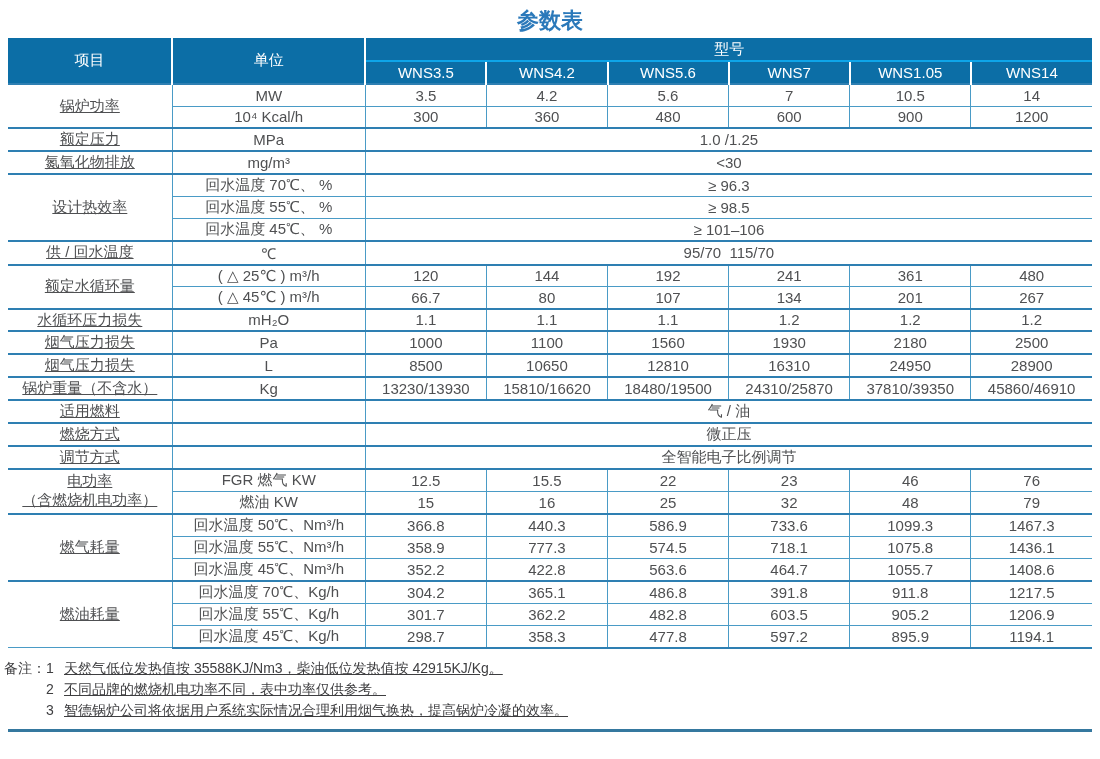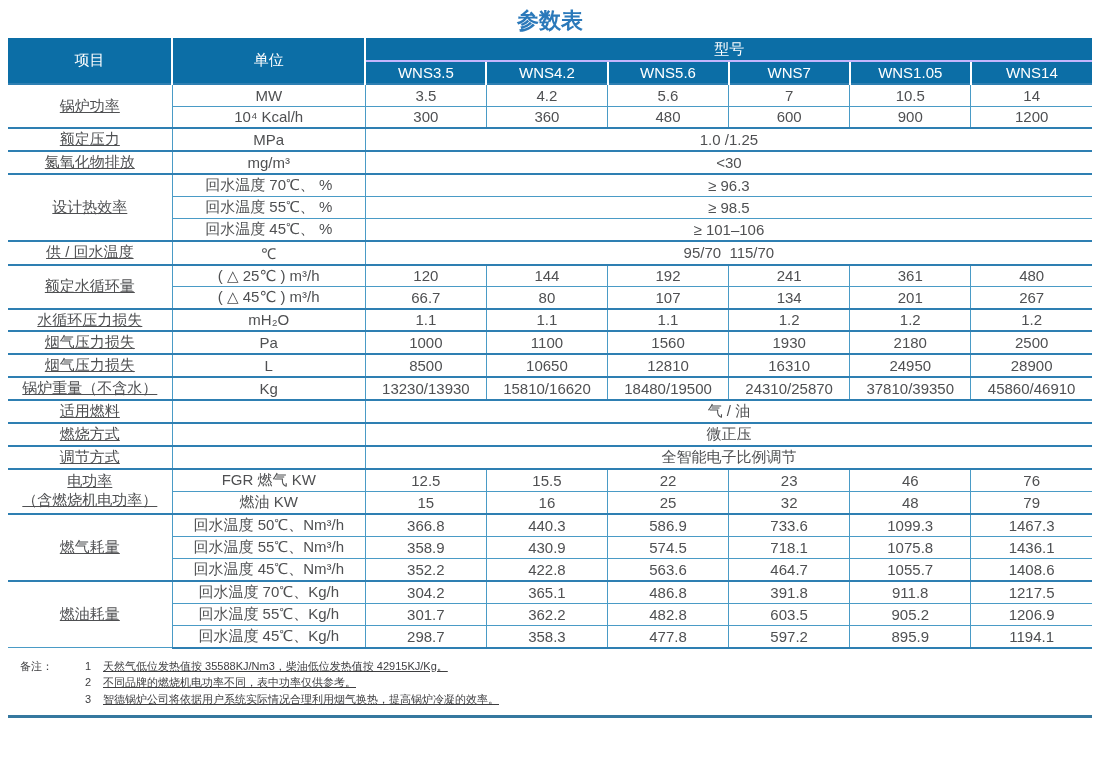--- a/index.html
+++ b/index.html
@@ -30,21 +30,21 @@
   thead th {
     background: #0c6ea6;
     color: #ffffff;
     font-weight: normal;
     font-size: 15px;
     border: none;
     border-right: 2px solid #ffffff;
     height: 23px;
     padding: 1px 2px;
   }
-  thead th.th-model-group { border-right: none; border-bottom: 2px solid #c4b5fd; }
+  thead th.th-model-group { border-right: none; border-bottom: 2px solid #0ea5e9; }
   thead tr.model-row th { border-top: none; }
   thead tr.model-row th:last-child { border-right: none; }
 
   
   tbody td {
     border: 1px solid #4a9bc6;
     font-size: 15px;
     text-align: center;
     height: 22px;
     padding: 1px 3px;
@@ -54,26 +54,25 @@
   tbody tr.group-start td { border-top: 2px solid #2e7fb2; }
   tbody tr:first-child td { border-top: 2px solid #2e7fb2; }
   tbody tr:last-child td { border-bottom: 2px solid #2e7fb2; }
   tbody td:first-child { border-left: none; }
   tbody td:last-child { border-right: none; }
   td.item-cell { white-space: pre-line; line-height: 1.25; text-decoration: underline; }
   td.value-cell, td.unit-cell { white-space: pre-wrap; }
 
   
   .notes {
-    margin: 9px 8px 0 20px;
+    margin: 9px 8px 0 4px;
     display: flex;
-    font-size: 11px;
+    font-size: 14px;
     color: #3e3e40;
     line-height: 1.5;
-    gap: 32px;
   }
   .notes-label { flex: 0 0 auto; white-space: nowrap; }
   .notes-list { flex: 1 1 auto; }
   .note-line { display: flex; }
   .note-num { flex: 0 0 18px; }
   .note-text { flex: 1 1 auto; text-decoration: underline; }
 
   .bottom-rule {
     margin: 8px 8px 0 8px;
     height: 3px;
@@ -261,21 +260,21 @@
           <td class="value-cell">366.8</td>
           <td class="value-cell">440.3</td>
           <td class="value-cell">586.9</td>
           <td class="value-cell">733.6</td>
           <td class="value-cell">1099.3</td>
           <td class="value-cell">1467.3</td>
         </tr>
         <tr>
           <td class="unit-cell">回水温度 55℃、Nm³/h</td>
           <td class="value-cell">358.9</td>
-          <td class="value-cell">430.9</td>
+          <td class="value-cell">777.3</td>
           <td class="value-cell">574.5</td>
           <td class="value-cell">718.1</td>
           <td class="value-cell">1075.8</td>
           <td class="value-cell">1436.1</td>
         </tr>
         <tr>
           <td class="unit-cell">回水温度 45℃、Nm³/h</td>
           <td class="value-cell">352.2</td>
           <td class="value-cell">422.8</td>
           <td class="value-cell">563.6</td>

